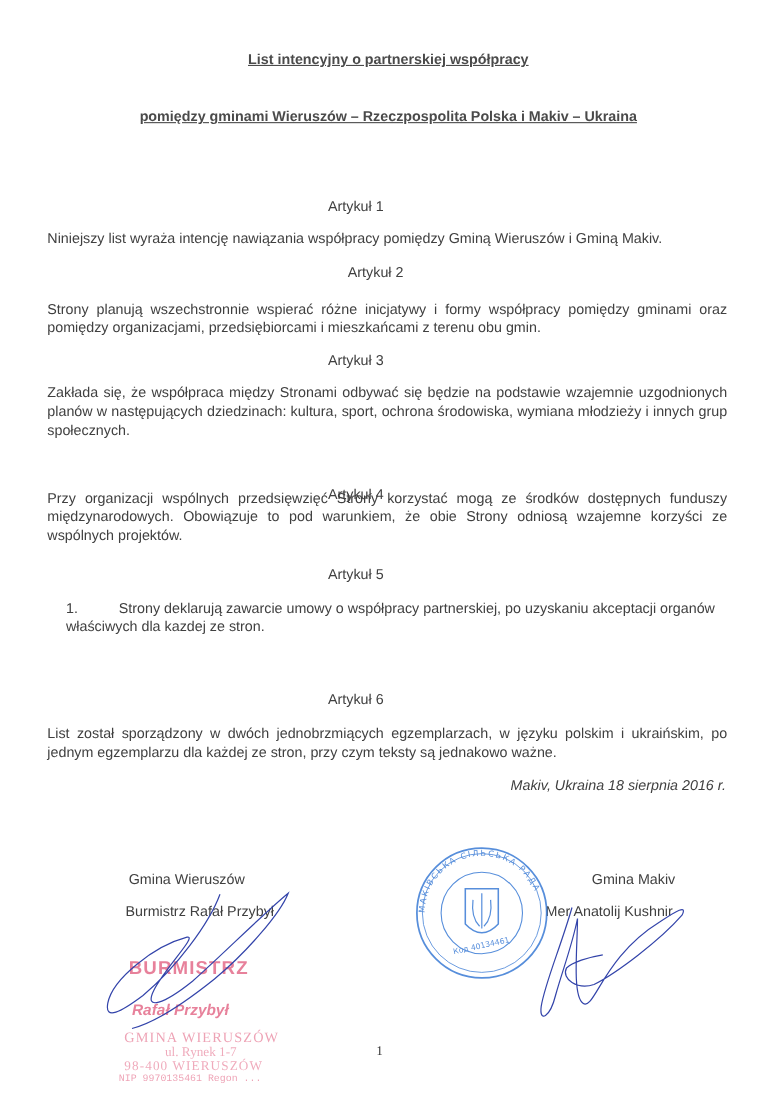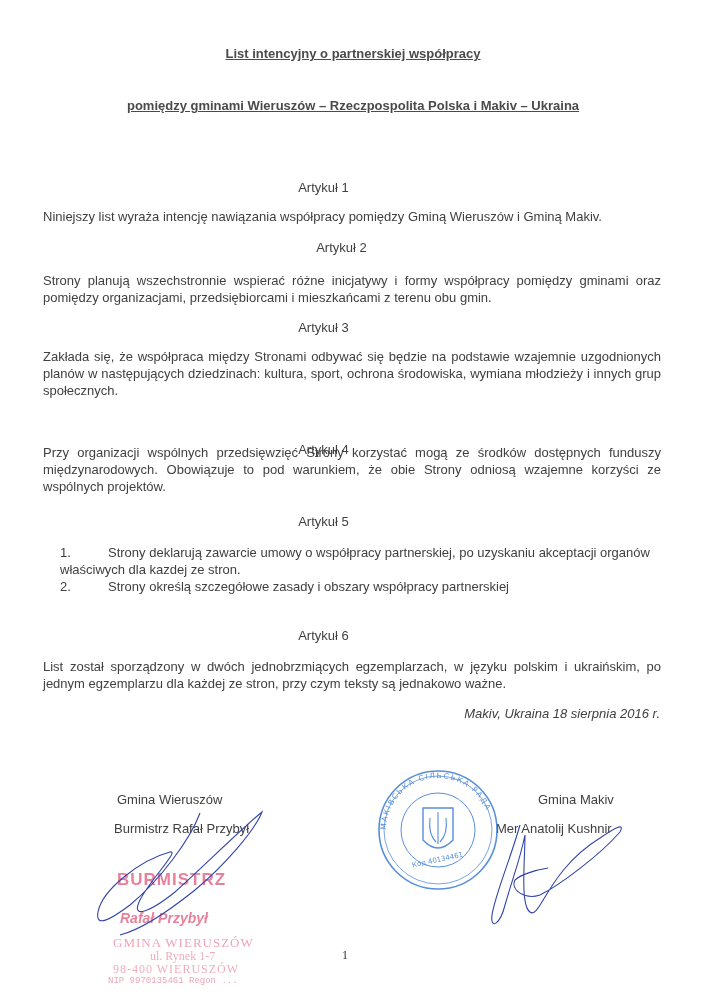--- a/index.html
+++ b/index.html
@@ -46,23 +46,20 @@
   <div class="heading" style="top:320px;">Artykuł 3</div>
   <div class="para" style="top:348px;">Zakłada się, że współpraca między Stronami odbywać się będzie na podstawie wzajemnie uzgodnionych planów w następujących dziedzinach: kultura, sport, ochrona środowiska, wymiana młodzieży i innych grup społecznych.</div>
 
   <div class="heading" style="top:414px;margin-top:28px;">Artykuł 4</div>
   <div class="para" style="top:444px;">Przy organizacji wspólnych przedsięwzięć Strony korzystać mogą ze środków dostępnych funduszy międzynarodowych. Obowiązuje to pod warunkiem, że obie Strony odniosą wzajemne korzyści ze wspólnych projektów.</div>
 
   <div class="heading" style="top:514px;">Artykuł 5</div>
   <div class="list-item" style="top:544px;">
     <span class="list-num">1.</span><span>Strony deklarują zawarcie umowy o współpracy partnerskiej, po uzyskaniu akceptacji organów właściwych dla kazdej ze stron.</span>
   </div>
-  <div class="list-item" style="top:578px;">
-    <span class="list-num">2.</span><span>Strony określą szczegółowe zasady i obszary współpracy partnerskiej</span>
-  </div>
 
   <div class="heading" style="top:628px;">Artykuł 6</div>
   <div class="para" style="top:658px;">List został sporządzony w dwóch jednobrzmiących egzemplarzach, w języku polskim i ukraińskim, po jednym egzemplarzu dla każdej ze stron, przy czym teksty są jednakowo ważne.</div>
 
   <div class="date">Makiv, Ukraina 18 sierpnia 2016 r.</div>
 
   <div class="sig-label" style="left:117px; top:792px;">Gmina Wieruszów</div>
   <div class="sig-label" style="left:114px; top:821px;">Burmistrz Rafał Przybył</div>
   <div class="sig-label" style="left:538px; top:792px;">Gmina Makiv</div>
   <div class="sig-label" style="left:496px; top:821px;">Mer Anatolij Kushnir</div>

